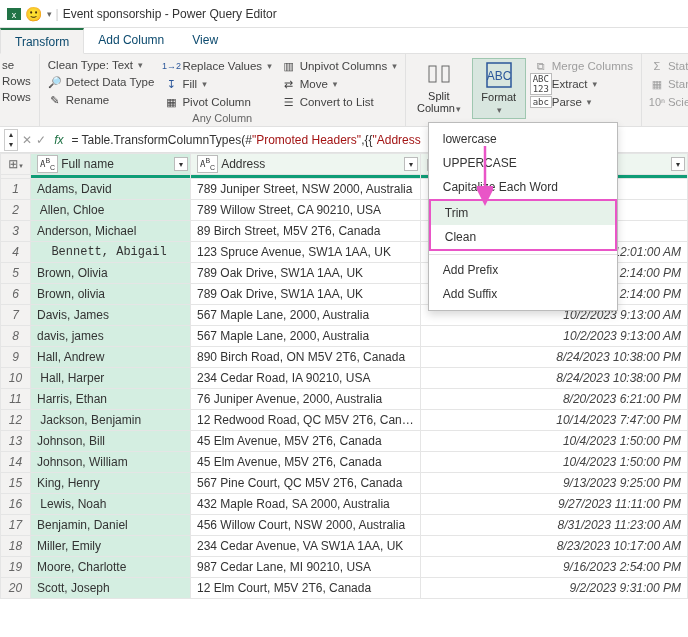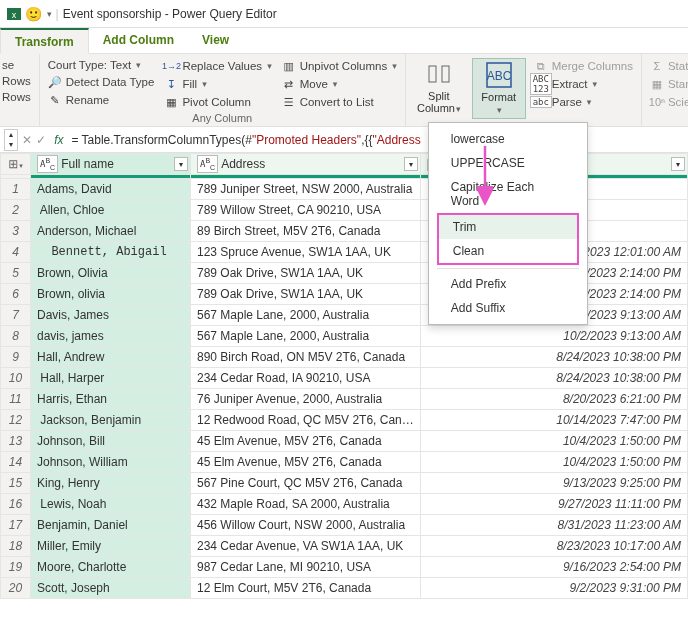--- a/index.html
+++ b/index.html
@@ -1,21 +1,21 @@
 <!DOCTYPE html>
 <html><head>
 <meta charset="utf-8">
 <style>
   * { box-sizing: border-box; margin: 0; padding: 0; font-family: "Segoe UI", Tahoma, sans-serif; }
   body { background: #fff; font-size: 12px; color: #333; width: 688px; }
   .titlebar { display: flex; align-items: center; height: 28px; padding: 0 6px; background: #fff; border-bottom: 1px solid #e1e1e1; }
   .titlebar .icon { width: 16px; height: 16px; margin-right: 4px; display:flex; align-items:center; justify-content:center;}
   .title-text { font-size: 12px; color: #333; }
   .tabs { display: flex; height: 26px; background: #fff; border-bottom: 1px solid #e1e1e1; font-size: 12px; }
-  .tab { padding: 5px 14px 4px; color: #4d7c0f; cursor: pointer; font-weight: bold; }
+  .tab { padding: 5px 14px 4px; color: #0c4a6e; cursor: pointer; }
   .tab.active { background: #f3f2f1; border-top: 2px solid #217346; border-left: 1px solid #e1e1e1; border-right: 1px solid #e1e1e1; border-bottom: 1px solid #f3f2f1; margin-bottom: -1px; }
   .ribbon { display: flex; background: #f3f2f1; border-bottom: 1px solid #e1e1e1; position: relative; }
   .rgroup { border-right: 1px solid #e1e1e1; padding: 4px 6px 2px; display: flex; flex-direction: column; }
   .rgroup-body { display: flex; gap: 6px; }
   .rcol { display: flex; flex-direction: column; gap: 2px; }
   .ritem { display: flex; align-items: center; gap: 4px; font-size: 11.5px; color: #444; padding: 1px 2px; white-space: nowrap; cursor: pointer; }
   .ritem .ic { width: 14px; height: 14px; display:flex; align-items:center; justify-content:center; font-size:11px; }
   .ritem.dim { color: #9e9e9e; }
   .dd { font-size: 9px; color: #666; margin-left:1px;}
   .bigbtn { display: flex; flex-direction: column; align-items: center; justify-content: flex-start; width: 54px; padding: 2px 2px; cursor: pointer; }
@@ -34,21 +34,21 @@
   th, td { border: 1px solid #e5e5e5; font-size: 12px; height: 21px; padding: 0 6px; overflow: hidden; white-space: nowrap; text-overflow: ellipsis; }
   th { background: #eef6f0; text-align: left; font-weight: normal; position: relative; color:#333;}
   th.sel, td.col-sel { background: #d4eee1; }
   .rowhdr { width: 28px; text-align: center; background: #f3f2f1; color: #666; }
   .rownum { text-align: center; background: #f3f2f1; color: #666; font-style: italic;}
   .colic { display:inline-flex; align-items:center; gap:3px;}
   .typbadge { font-size:9px; border:1px solid #bbb; padding:0 2px; line-height:10px; background:#fff; font-family:Consolas,monospace;}
   .typbadge sup, .typbadge sub{font-size:7px;}
   .filterbtn { position:absolute; right:2px; top:3px; width:14px; height:14px; border:1px solid #bbb; background:#fff; display:flex; align-items:center; justify-content:center; font-size:8px; cursor:pointer;}
   td.right { text-align: right; font-style: italic; color: #444; }
-  .dropdown { position: absolute; top: 40px; right: -2px; background: #fff; border: 1px solid #bbb; box-shadow: 0 4px 8px rgba(0,0,0,0.15); width: 160px; z-index: 10; padding: 4px 8px; }
+  .dropdown { position: absolute; top: 40px; right: -2px; background: #fff; border: 1px solid #bbb; box-shadow: 0 4px 8px rgba(0,0,0,0.15); width: 190px; z-index: 10; padding: 4px 0; }
   .dropdown .sep { height:1px; background:#e1e1e1; margin:3px 0;}
   .dropdown .mi { padding: 5px 14px; font-size: 12px; cursor: pointer; }
   .dropdown .mi.hover { background: #e6f2ea; }
   .trimbox { border: 2px solid #e955c7; }
   .arrow-ann { position:absolute; left: 477px; top: 92px; z-index:11;}
   .corner { width:20px; text-align:center;}
 </style>
 </head>
 <body>
 
@@ -84,21 +84,21 @@
       <div class="ritem">
           <span>Rows</span>
         </div>
     </div>
   </div>
 
   <div class="rgroup" style="flex:0 0 auto;">
     <div class="rgroup-body">
       <div class="rcol">
         <div class="ritem">
-            <span>Court Type: Text</span>
+            <span>Clean Type: Text</span>
             <span class="dd">▾</span>
           </div>
         <div class="ritem">
             <span class="ic">🔎</span>
             <span>Detect Data Type</span>
           </div>
         <div class="ritem">
             <span class="ic">✎</span>
             <span>Rename</span>
           </div>

